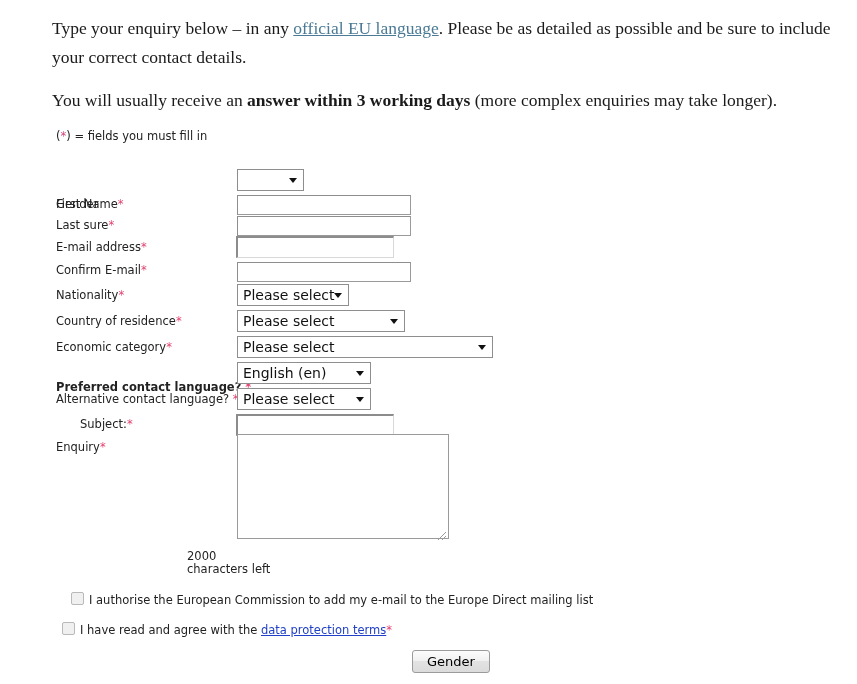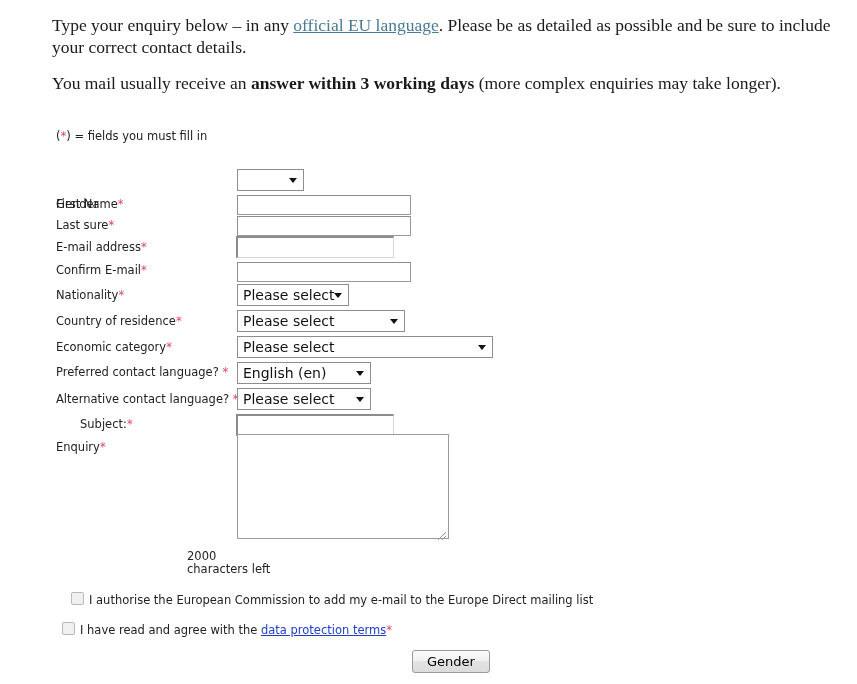--- a/index.html
+++ b/index.html
@@ -17,21 +17,21 @@
   }
 
   
   .intro {
     position: absolute;
     left: 52px;
     top: 14px;
     width: 790px;
     font-family: "Liberation Serif", "DejaVu Serif", serif;
     font-size: 17.5px;
-    line-height: 22px;
+    line-height: 29px;
     color: #1a1a1a;
   }
   .intro p { margin: 0 0 14px 0; }
   .intro p:last-child { margin-bottom: 0; }
   .intro a {
     color: #4a7a96;
     text-decoration: underline;
   }
   .intro strong { font-weight: bold; }
 
@@ -211,21 +211,21 @@
     border-radius: 3px;
     background: linear-gradient(to bottom, #fcfcfc 0%, #f1f1f1 45%, #e2e2e2 50%, #dcdcdc 100%);
     cursor: pointer;
   }
 </style>
 </head>
 <body>
 
 <div class="intro">
   <p><span>Type your enquiry below – in any </span><a href="#">official EU language</a><span>. Please be as detailed as possible and be sure to include your correct contact details.</span></p>
-  <p><span>You mail usually receive an </span><strong>answer within 3 working days</strong><span> (more complex enquiries may take longer).</span></p>
+  <p><span>You will usually receive an </span><strong>answer within 3 working days</strong><span> (more complex enquiries may take longer).</span></p>
 </div>
 
 <div class="req-note"><span>(</span><span class="star">*</span><span>) = fields you must fill in</span></div>
 
 <div class="form">
 
   <div class="row" style="height:25px;">
     <div class="label" style="top:4px;margin-top:24px;"><span>Gender</span></div>
     <div class="control" style="top:0;">
       <span class="selwrap">
@@ -291,21 +291,21 @@
     <div class="control" style="top:2px;">
       <span class="selwrap">
         <select class="sel" style="width:256px;"></select>
         <span class="seltext">Please select</span>
         <span class="arrow"></span>
       </span>
     </div>
   </div>
 
   <div class="row" style="height:26px;">
-    <div class="label" style="top:5px;"><span>Preferred contact language? </span><span class="star">*</span></div>
+    <div class="label" style="top:20px;font-weight:bold;"><span>Preferred contact language? </span><span class="star">*</span></div>
     <div class="control" style="top:2px;">
       <span class="selwrap">
         <select class="sel" style="width:134px;"></select>
         <span class="seltext">English (en)</span>
         <span class="arrow"></span>
       </span>
     </div>
   </div>
 
   <div class="row" style="height:26px;">

